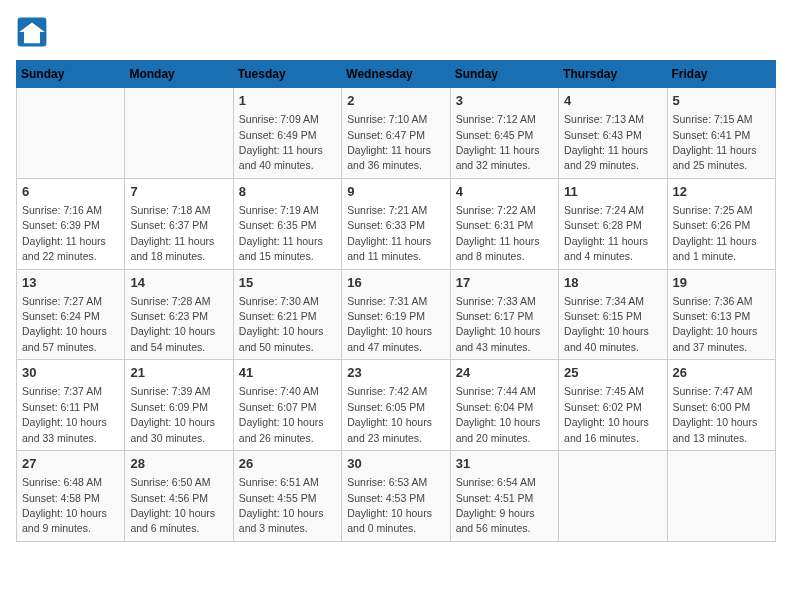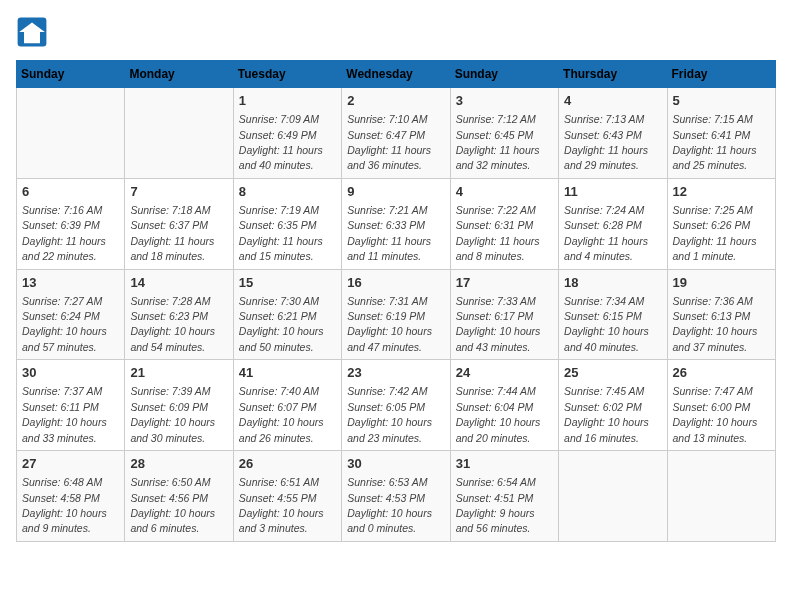--- a/index.html
+++ b/index.html
@@ -79,21 +79,20 @@
     tbody tr td .day-num {
       font-size: 13px;
       font-weight: bold;
       color: #333;
       display: block;
       margin-bottom: 2px;
     }
     tbody tr td .day-info {
       font-size: 10.5px;
       color: #444;
-      font-style: italic;
     }
     tbody tr:nth-child(odd) td {
       background: #f9f9f9;
     }
     tbody tr:nth-child(even) td {
       background: #fff;
     }
     .empty { background: #f9f9f9; }
   </style>
 </head>

